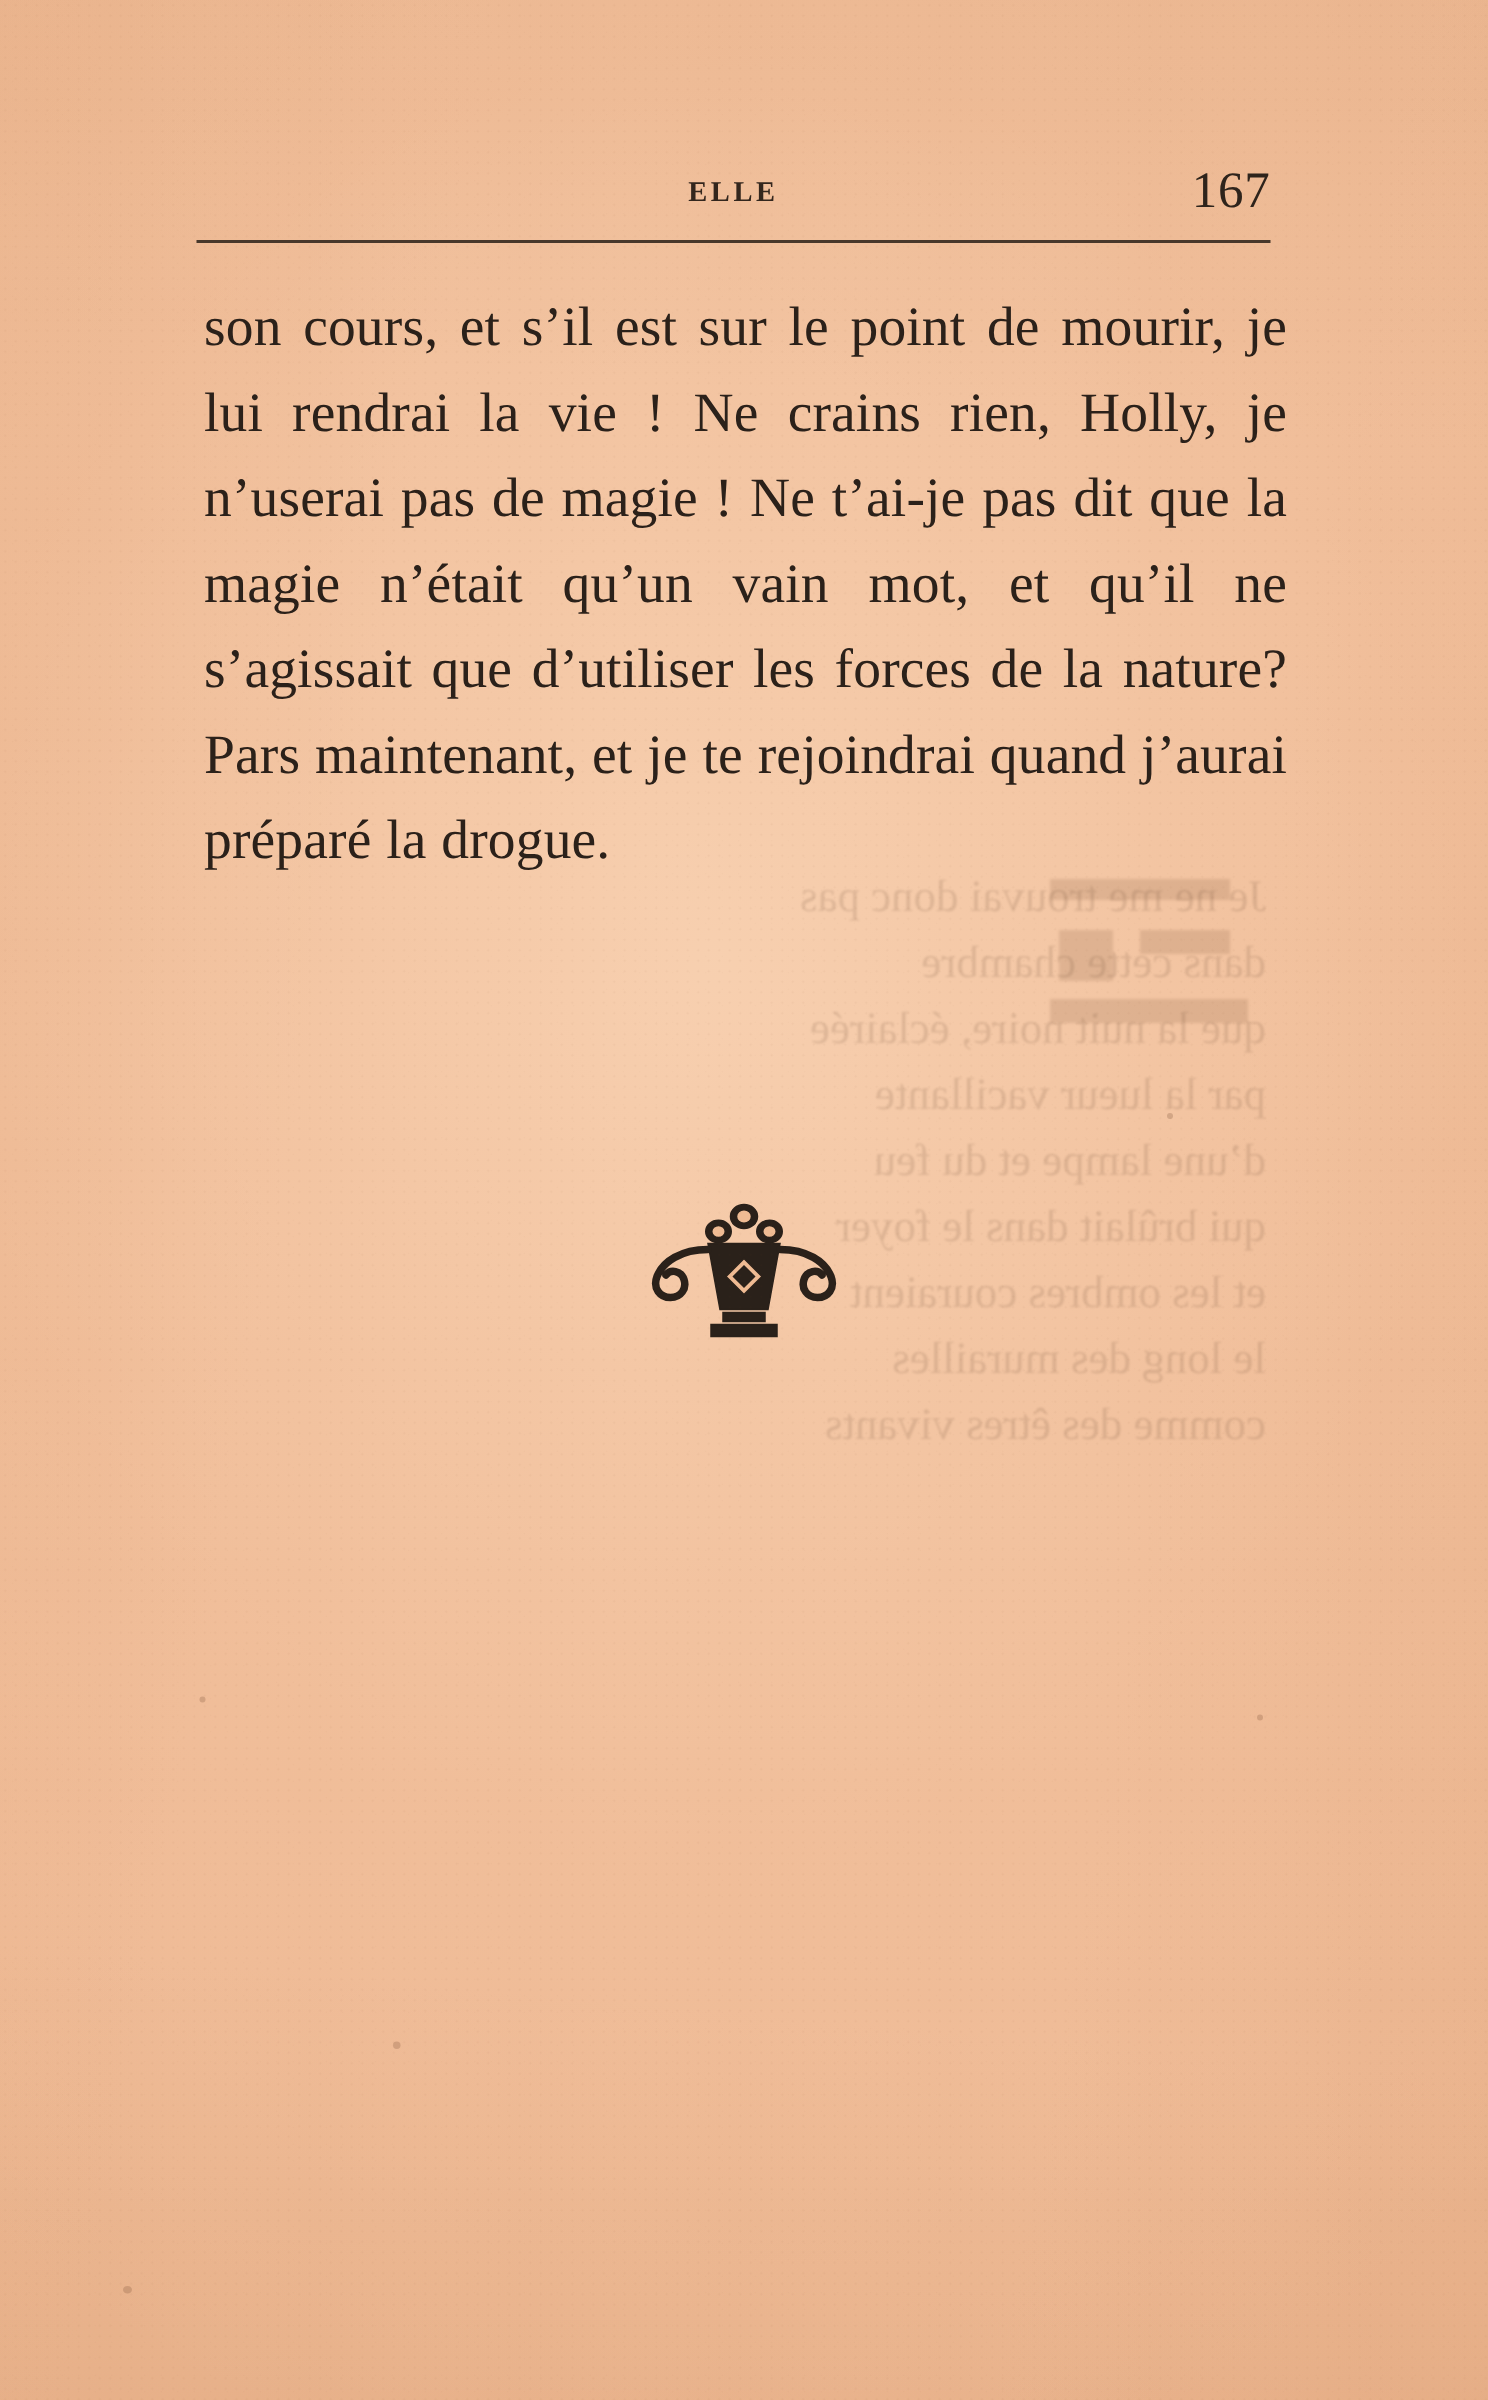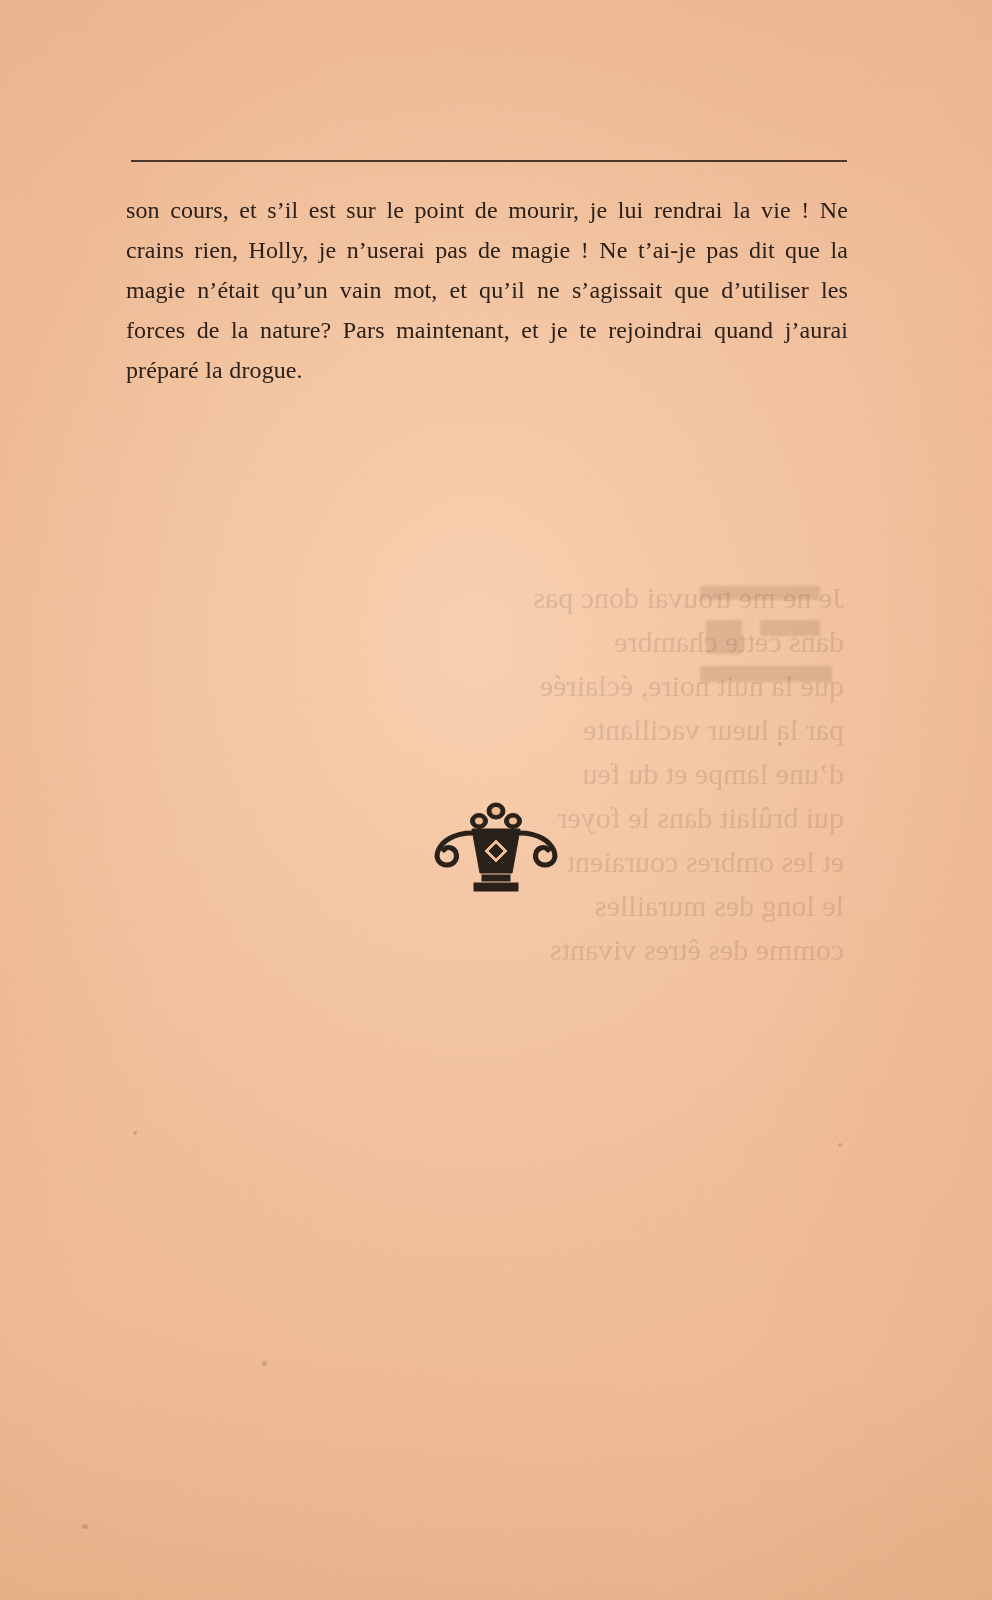--- a/index.html
+++ b/index.html
@@ -76,25 +76,25 @@
     top: 160px;
     width: 716px;
     height: 2px;
     background: #3a2c22;
     opacity: .92;
   }
 
   
   .body-text {
     position: absolute;
-    left: 126px;
+    left: 136px;
     top: 190px;
     width: 722px;
-    font-size: 24px;
-    line-height: 40px;
+    font-size: 37px;
+    line-height: 57px;
     color: #2b211a;
     text-align: justify;
     text-justify: inter-word;
     letter-spacing: .1px;
     word-spacing: .5px;
   }
   .body-text p {
     margin: 0;
   }
 
@@ -167,20 +167,24 @@
     <p>que la nuit noire, éclairée</p>
     <p>par la lueur vacillante</p>
     <p>d’une lampe et du feu</p>
     <p>qui brûlait dans le foyer</p>
     <p>et les ombres couraient</p>
     <p>le long des murailles</p>
     <p>comme des êtres vivants</p>
   </div>
   <div class="ghost-block"></div>
 
+  <div class="header">
+    <div class="running-head">ELLE</div>
+    <div class="folio">167</div>
+  </div>
   <div class="rule"></div>
 
   <div class="body-text">
     <p>son cours, et s’il est sur le point de mourir, je lui rendrai la vie ! Ne crains rien, Holly, je n’userai pas de magie ! Ne t’ai-je pas dit que la magie n’était qu’un vain mot, et qu’il ne s’agissait que d’utiliser les forces de la nature? Pars maintenant, et je te rejoindrai quand j’aurai préparé la drogue.</p>
   </div>
 
   <div class="ornament">
     <svg width="160" height="110" viewBox="0 0 160 110">
       <g fill="#2a211a" stroke="#2a211a">
 

